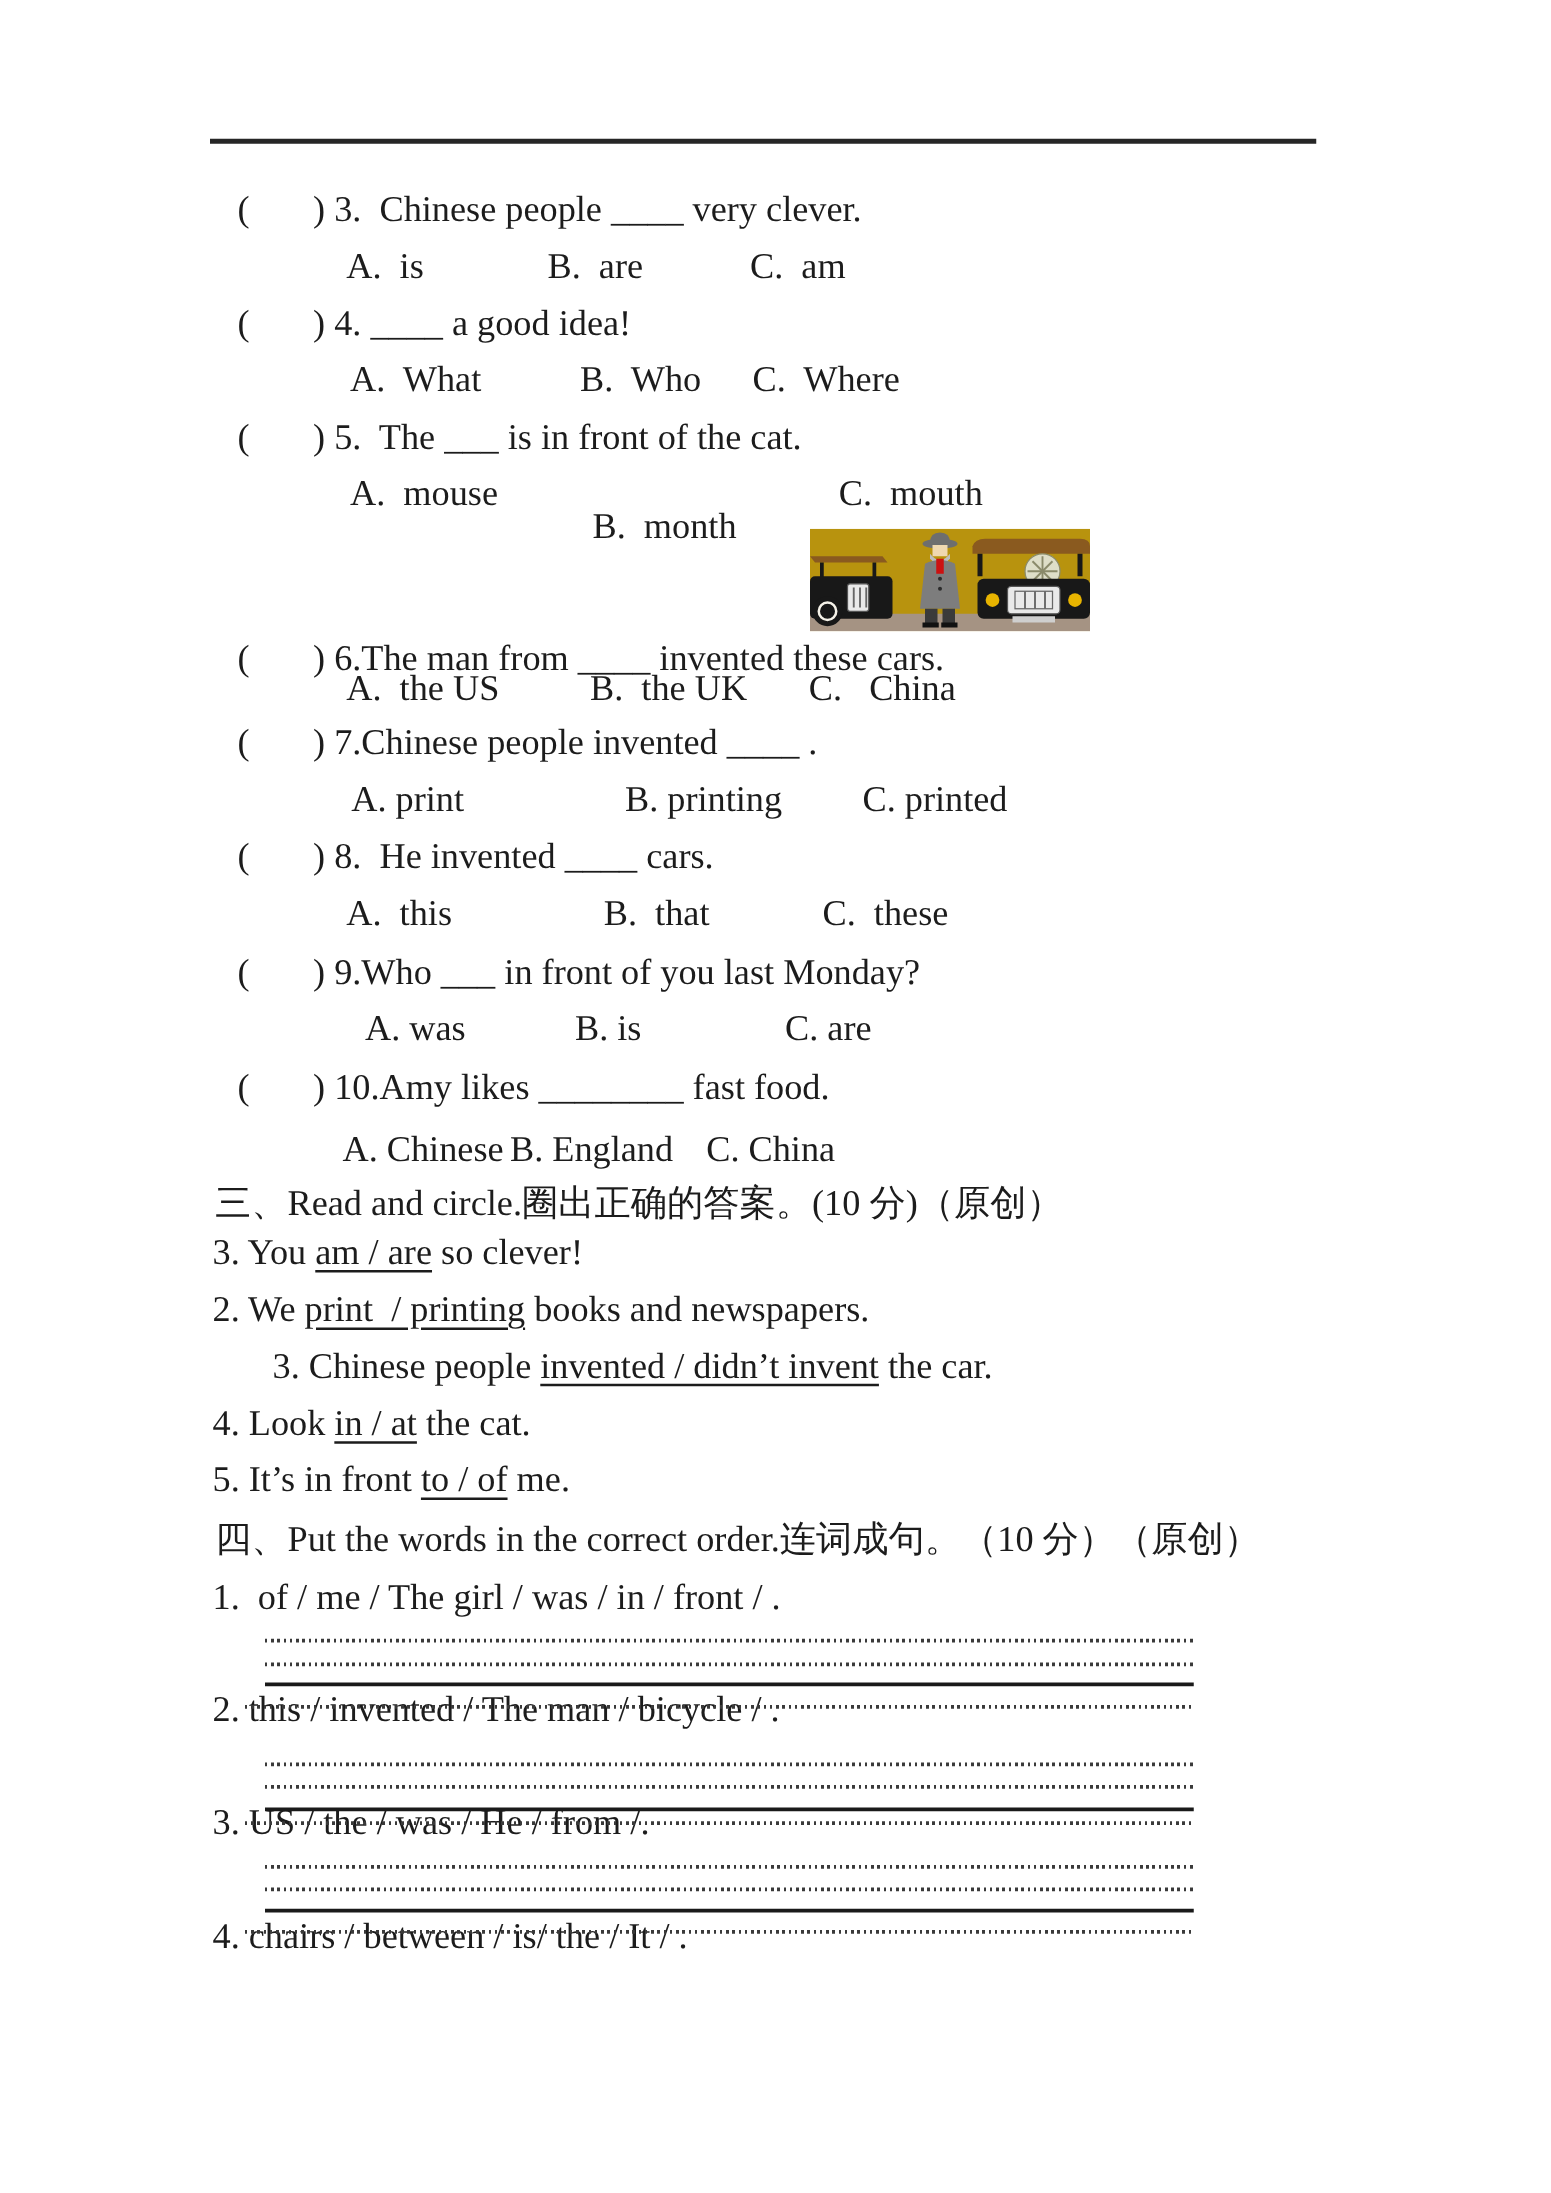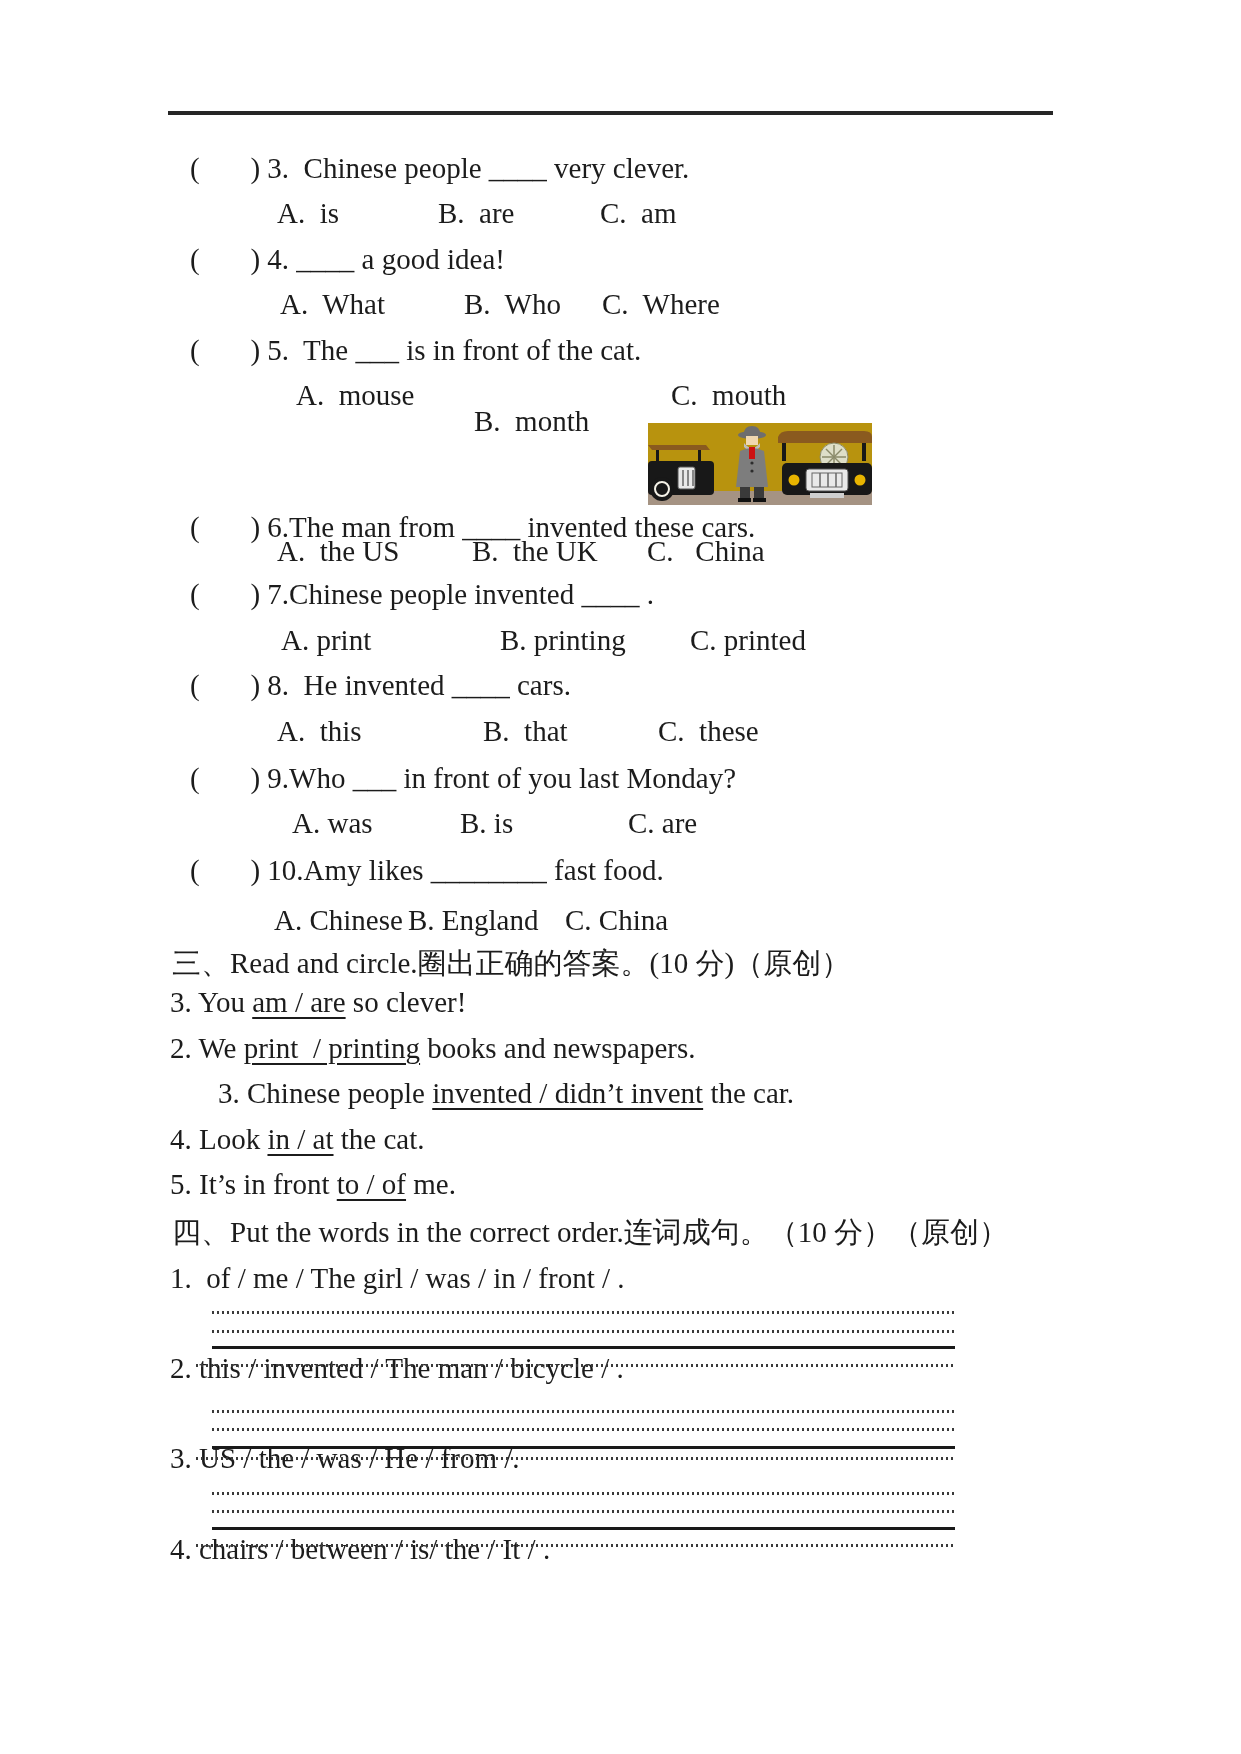--- a/index.html
+++ b/index.html
@@ -53,21 +53,21 @@
         <span class="opt" style="left: 600px;">C.  am</span>
       </div>
       <div class="row" style="left: 190px; top: 242px;"><span>(       )</span><span> 4. ____ a good idea!</span></div>
       <div class="optrow" style="top: 287px; padding-left: 19px;">
         <span class="opt" style="left: 280px;">A.  What</span>
         <span class="opt" style="left: 464px;">B.  Who</span>
         <span class="opt" style="left: 602px;">C.  Where</span>
       </div>
       <div class="row" style="left: 190px; top: 333px;"><span>(       )</span><span> 5.  The ___ is in front of the cat.</span></div>
       <div class="optrow" style="top: 378px;">
-        <span class="opt" style="left: 296px;">A.  mouse</span>
+        <span class="opt" style="left: 280px;">A.  mouse</span>
         <span class="opt" style="left: 474px; margin-top: 26px;">B.  month</span>
         <span class="opt" style="left: 671px;">C.  mouth</span>
       </div>
       <div class="row" style="left: 190px; top: 510px;"><span>(       )</span><span> 6.The man from ____ invented these cars.</span></div>
       <div class="optrow" style="top: 534px;">
         <span class="opt" style="left: 277px;">A.  the US</span>
         <span class="opt" style="left: 472px;">B.  the UK</span>
         <span class="opt" style="left: 647px;">C.   China</span>
       </div>
       <div class="row" style="left: 190px; top: 577px;"><span>(       )</span><span> 7.Chinese people invented ____ .</span></div>

